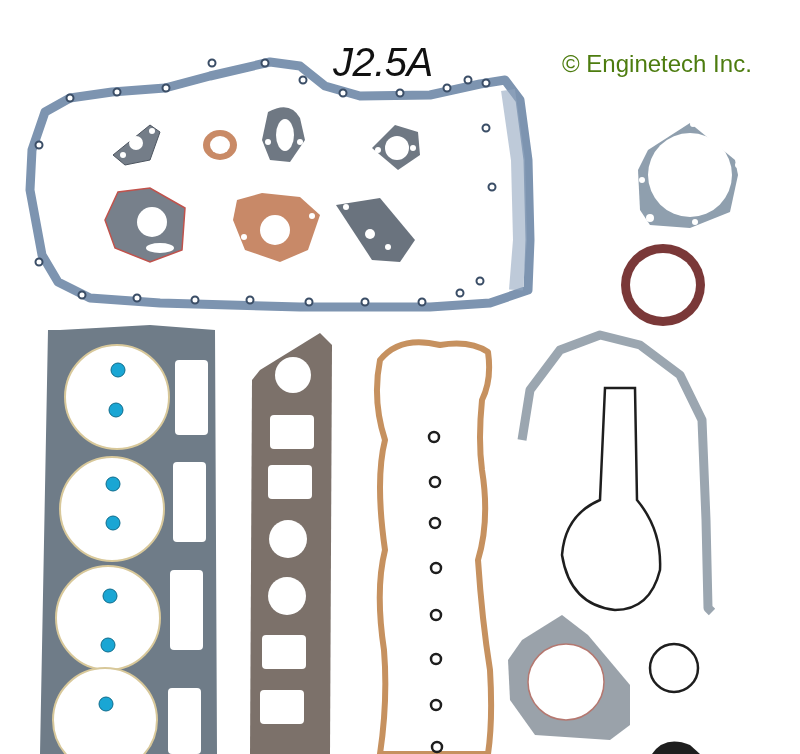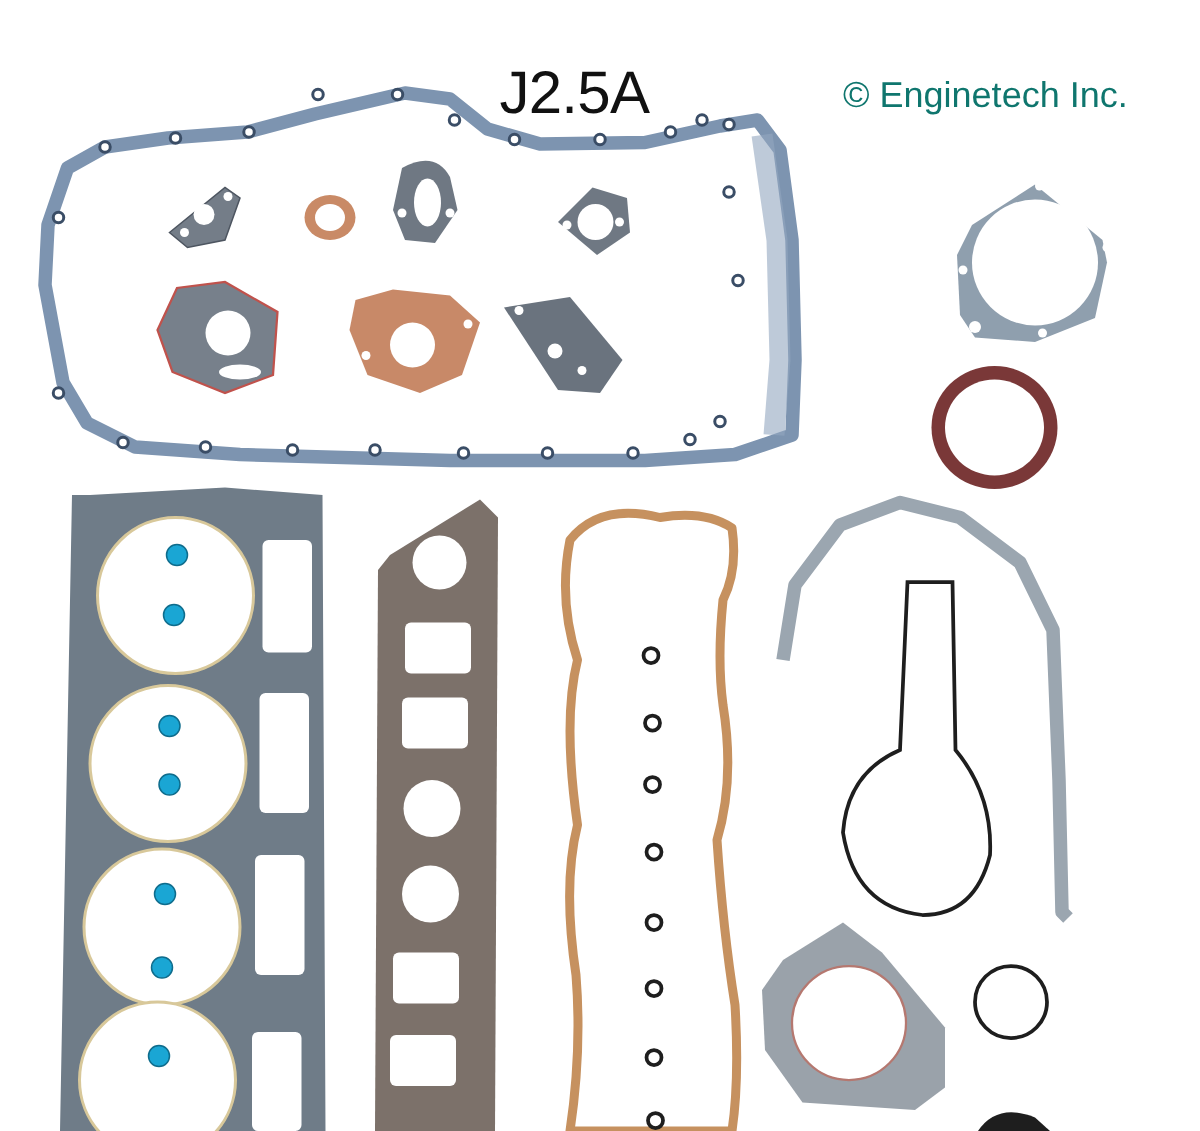--- a/index.html
+++ b/index.html
@@ -1,18 +1,18 @@
 <!DOCTYPE html>
 <html><head>
 <meta charset="utf-8">
 <style>
   html, body { margin:0; padding:0; background:#ffffff; }
   body { width:800px; height:754px; overflow:hidden; position:relative; font-family:"Liberation Sans", sans-serif; }
-  .title { position:absolute; left:333px; top:40px; font-size:40px; color:#111; letter-spacing:-0.5px; }
-  .copyright { position:absolute; left:562px; top:50px; font-size:24px; color:#0f766e;text-align:right; }
+  .title { position:absolute; left:333px; top:40px; font-size:40px; color:#111; letter-spacing:-0.5px;font-style:italic; }
+  .copyright { position:absolute; left:562px; top:50px; font-size:24px; color:#4d7c0f;text-align:right; }
   svg.scene { position:absolute; left:0; top:0; }
 </style>
 </head>
 <body>
 
 <div class="title">J2.5A</div>
 <div class="copyright">© Enginetech Inc.</div>
 
 <svg class="scene" width="800" height="754" viewBox="0 0 800 754">
 

